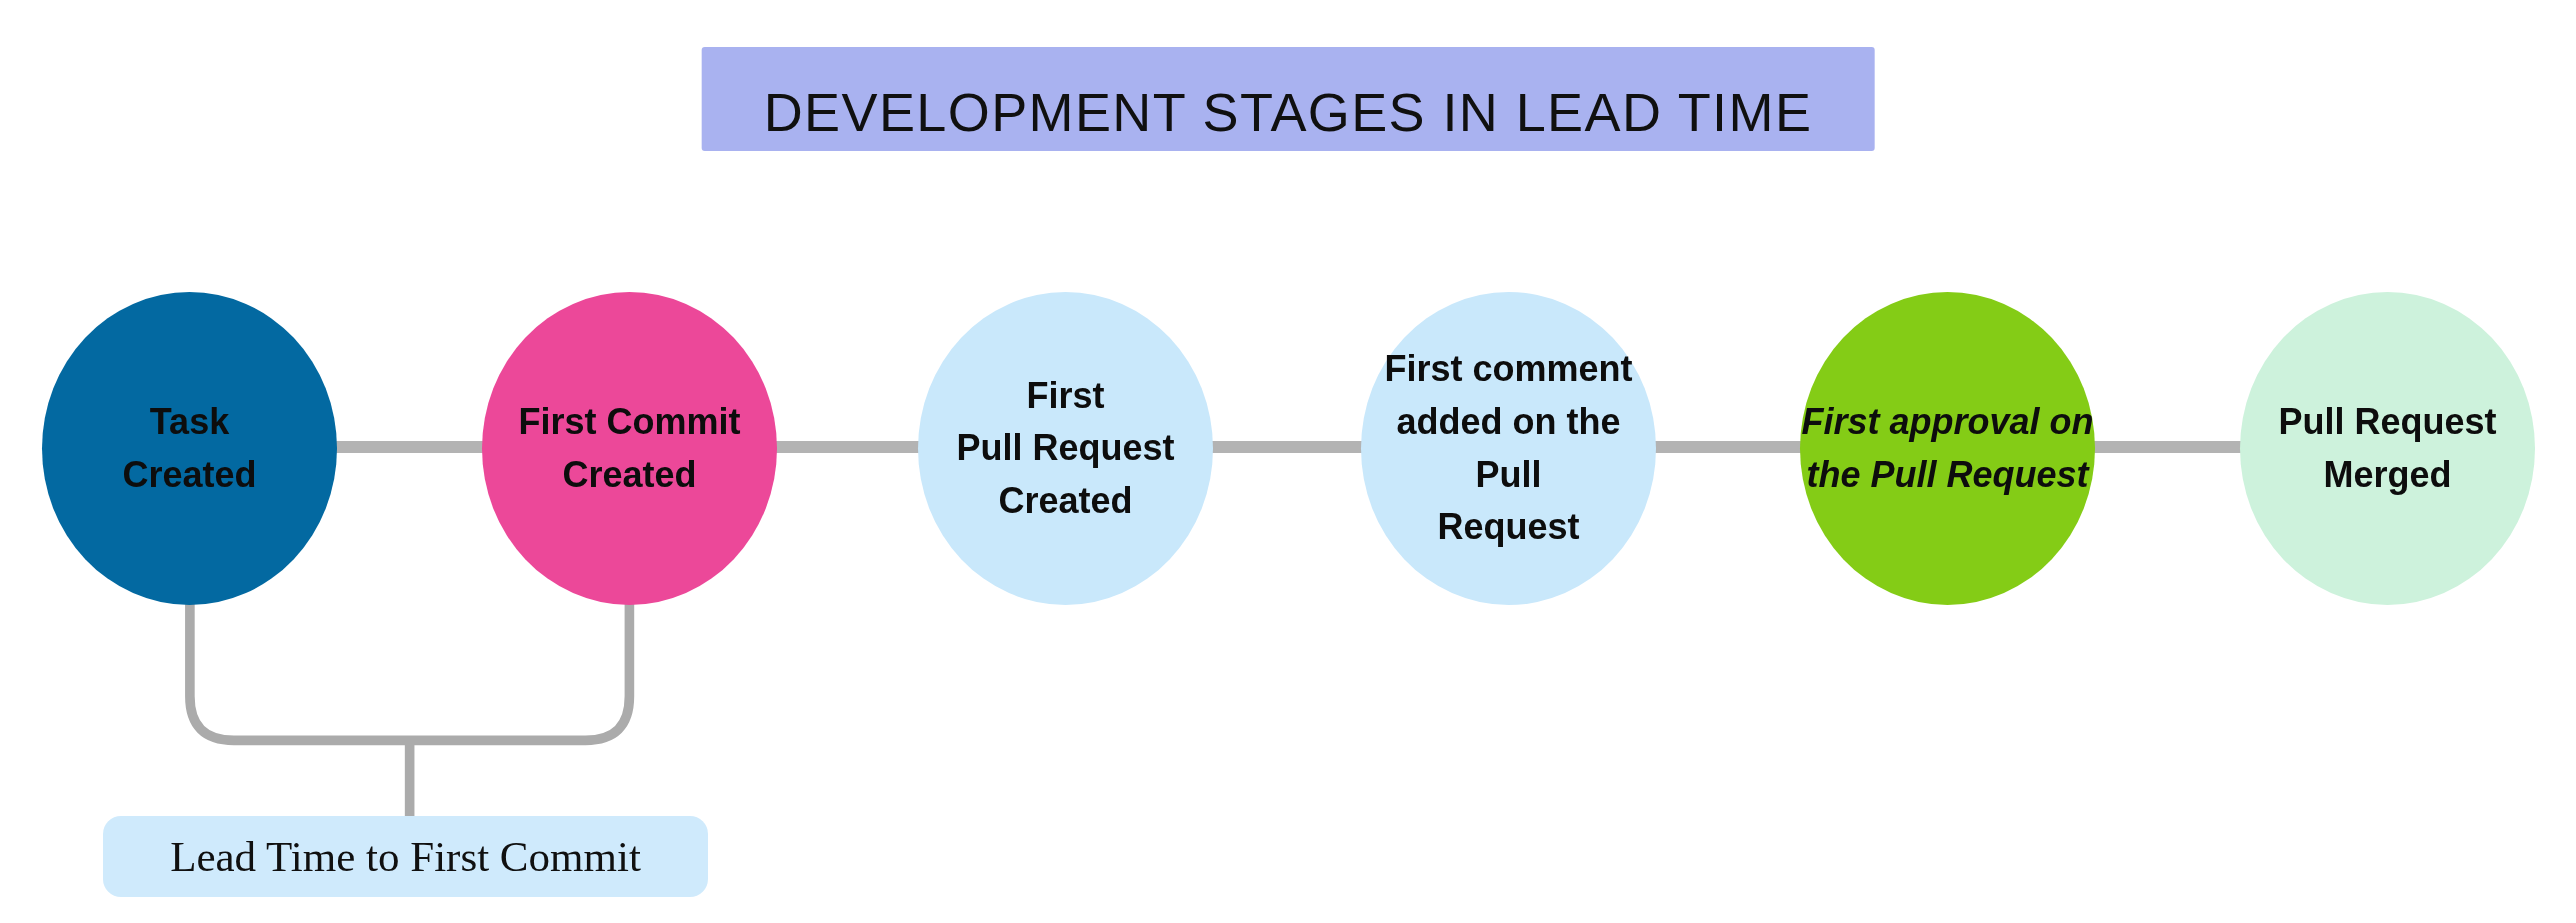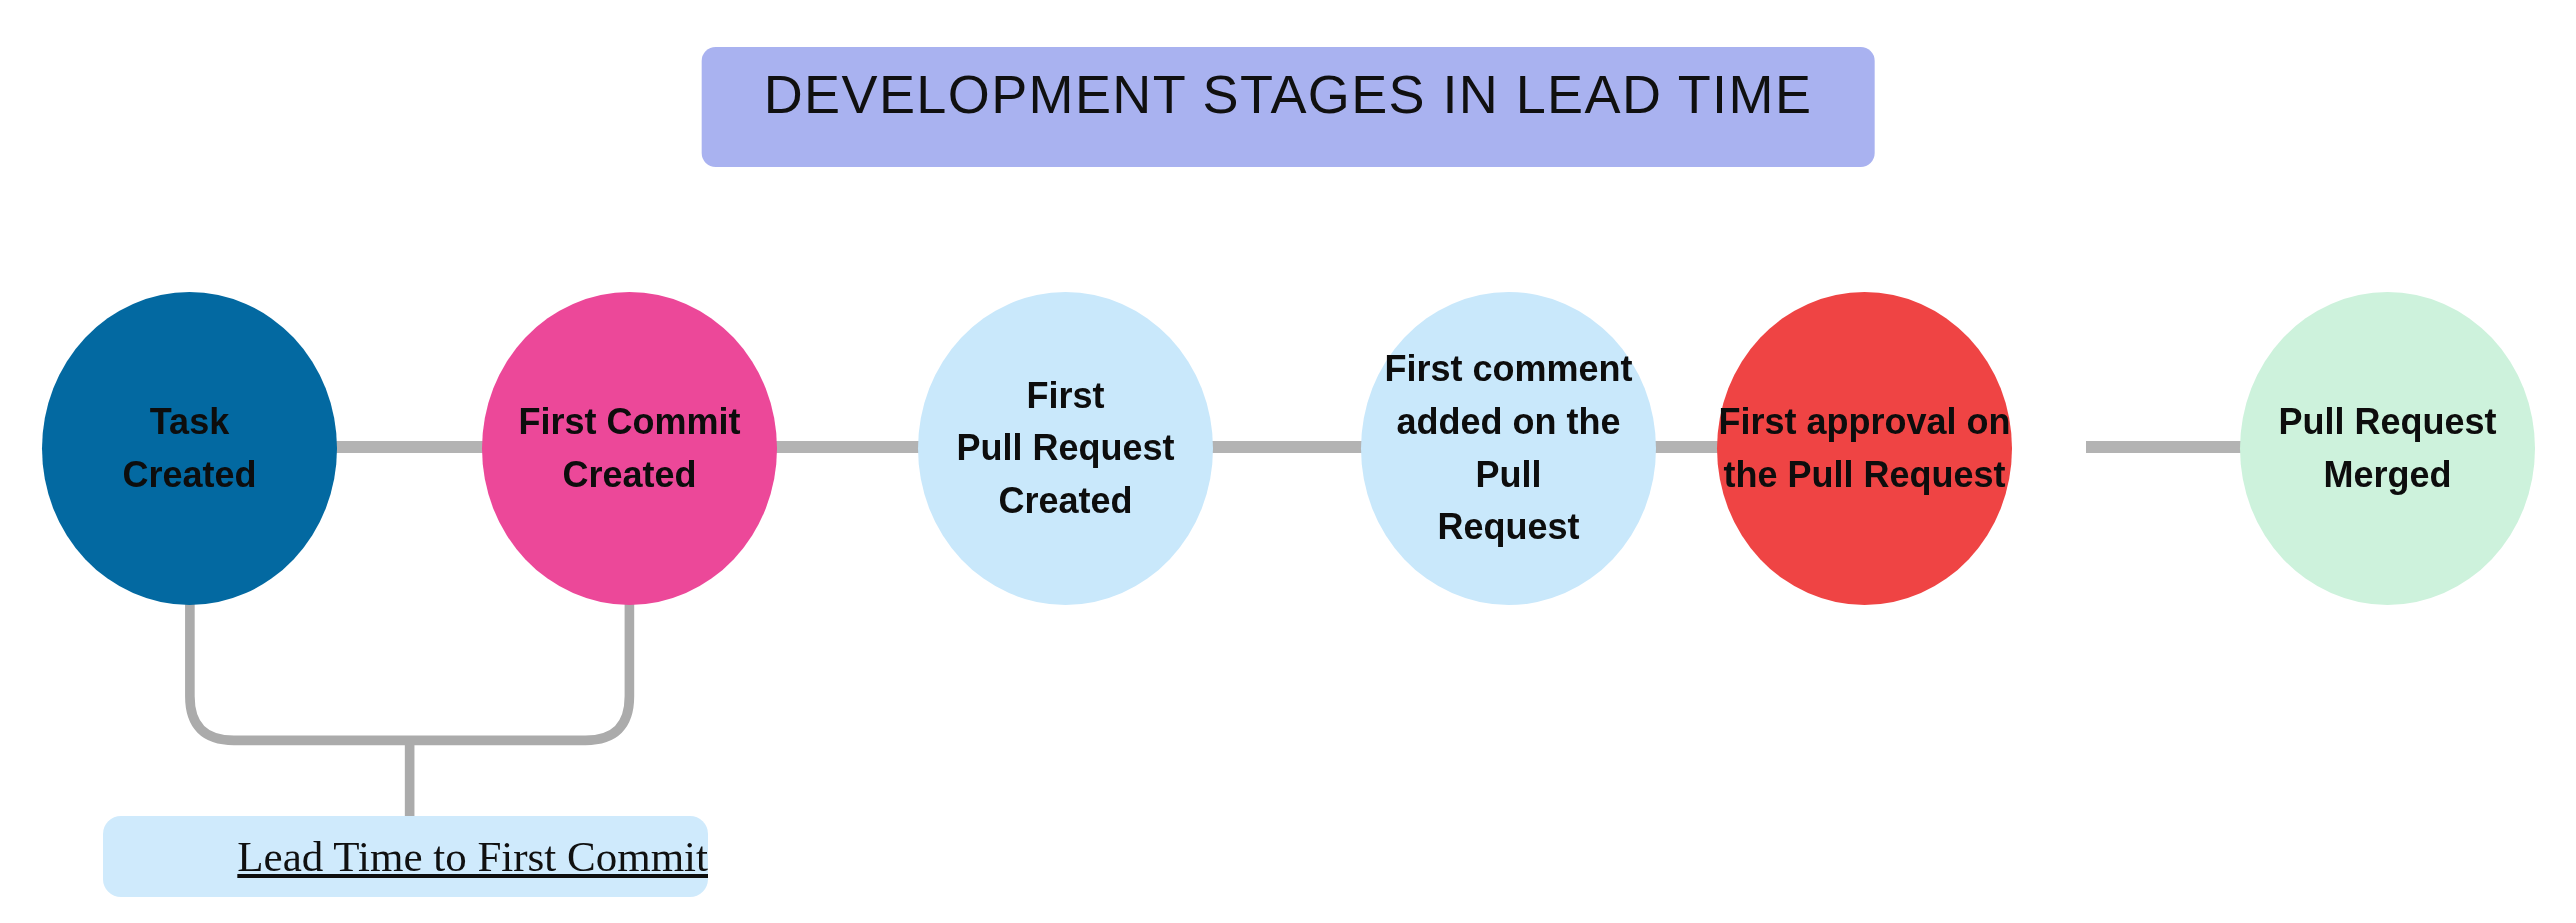--- a/index.html
+++ b/index.html
@@ -17,24 +17,24 @@
     color: #0e0e0e;
   }
 
   
   .title-box {
     position: absolute;
     top: 47px;
     left: 50%;
     transform: translateX(-50%);
     height: 88px;
-    padding: 16px 62px;
-    border-radius: 14px;
+    padding: 8px 62px;
+    border-radius: 3px;
     display: flex;
-    align-items: flex-start;
+    align-items: flex-end;
     justify-content: center;
     white-space: nowrap;
   }
   .title-box span {
     font-size: 54px;
     font-weight: 400;
     letter-spacing: 1.4px;
     color: #101010;
   }
 
@@ -81,23 +81,22 @@
   
   .annotation {
     position: absolute;
     left: 103px;
     top: 816px;
     width: 605px;
     height: 81px;
     border-radius: 18px;
     display: flex;
     align-items: center;
-    justify-content: flex-end;
+    justify-content: center;
     z-index: 2;
-    text-decoration: underline;
   }
   .annotation span {
     font-family: cursive;
     font-size: 43px;
     font-weight: 500;
     color: #101010;
     white-space: nowrap;
   }
 </style>
 </head>
@@ -130,21 +129,21 @@
   <div class="stage" style="left: 918px; background-color: rgb(201, 232, 251);">
     <span class="stage-label">First
 Pull Request
 Created</span>
   </div>
   <div class="stage" style="left: 1361px; background-color: rgb(201, 232, 251); justify-content: flex-end;">
     <span class="stage-label">First comment
 added on the Pull
 Request</span>
   </div>
-  <div class="stage" style="left: 1717px; background-color: #ef4444;">
+  <div class="stage" style="left: 1800px; background-color: #84cc16; font-style: italic;">
     <span class="stage-label">First approval on
 the Pull Request</span>
   </div>
   <div class="stage" style="left: 2240px; background-color: rgb(205, 242, 220);">
     <span class="stage-label">Pull Request
 Merged</span>
   </div>
 
   <div class="annotation" style="background-color: rgb(207, 234, 252);">
     <span>Lead Time to First Commit</span>

